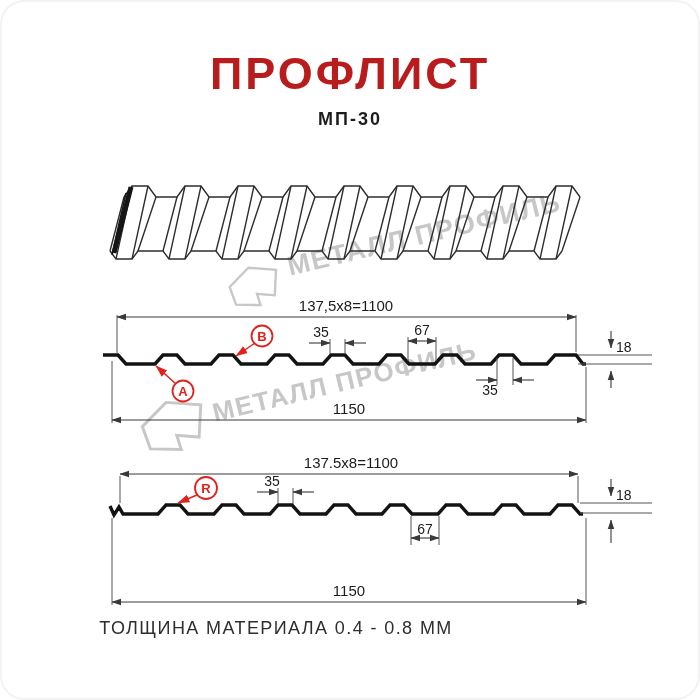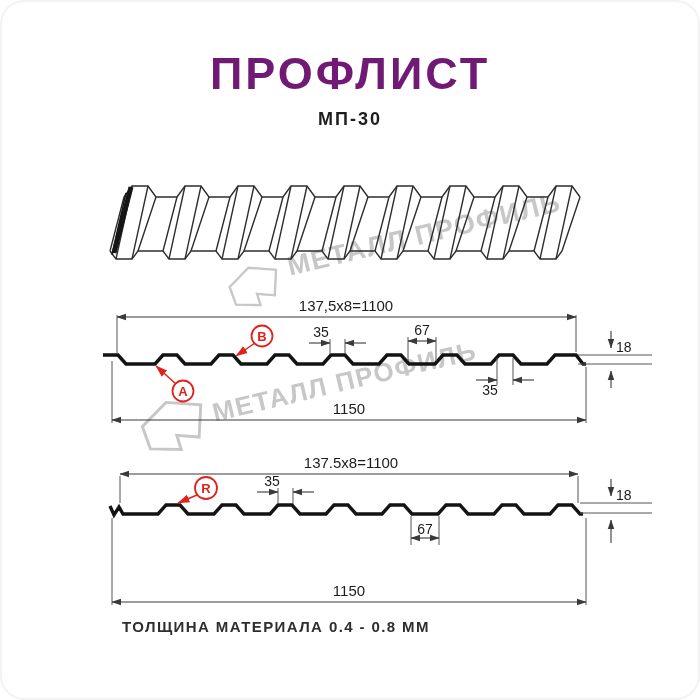--- a/index.html
+++ b/index.html
@@ -1,23 +1,23 @@
 <!DOCTYPE html>
 <html><head>
 <meta charset="utf-8">
 <style>
   html,body{margin:0;padding:0;background:#fff;}
   #stage{position:relative;width:700px;height:700px;background:#fff;overflow:hidden;
          font-family:"Liberation Sans",sans-serif;border-radius:24px;
          box-shadow:inset 0 0 0 2px #f3f3f3;}
   .header{position:absolute;top:48px;left:0;width:700px;text-align:center;z-index:3;}
-  .title{font-size:45px;font-weight:800;letter-spacing:3px;color:#701a75;}
+  .title{font-size:45px;font-weight:800;letter-spacing:3px;color:#b91c1c;}
   .subtitle{margin-top:9px;font-size:18px;font-weight:700;letter-spacing:2px;color:#1d1d1d;}
   .footer{position:absolute;top:618px;left:0;width:552px;text-align:center;
-          font-size:15px;font-weight:700;letter-spacing:1.4px;color:#2e2e2e;z-index:3;}
+          font-size:18px;font-weight:400;letter-spacing:1.4px;color:#2e2e2e;z-index:3;}
   .wm{position:absolute;z-index:1;color:#c7c7c7;}
   .wm-text{font-size:27px;font-weight:700;letter-spacing:1.5px;white-space:nowrap;
            transform:rotate(-13.5deg);transform-origin:0 50%;}
   #wm1-text{position:absolute;left:288px;top:252px;}
   #wm2-text{position:absolute;left:213px;top:398px;font-size:26px;}
   #wm1-logo{position:absolute;left:225px;top:264px;transform:rotate(-8deg);}
   #wm2-logo{position:absolute;left:136px;top:398px;transform:rotate(-8deg);}
   svg#drawing{position:absolute;left:0;top:0;z-index:2;}
   .prof{fill:none;stroke:#131313;stroke-width:3.4;}
   .sheet{fill:none;stroke:#2e2e2e;stroke-width:1.4;}

